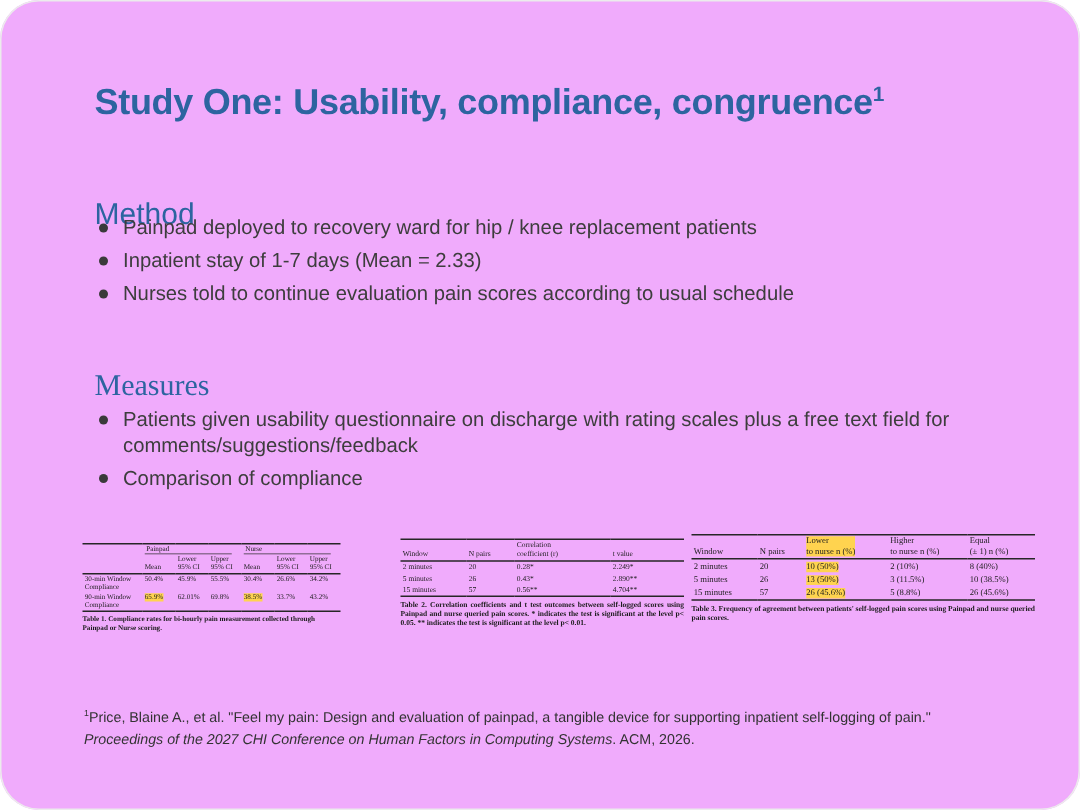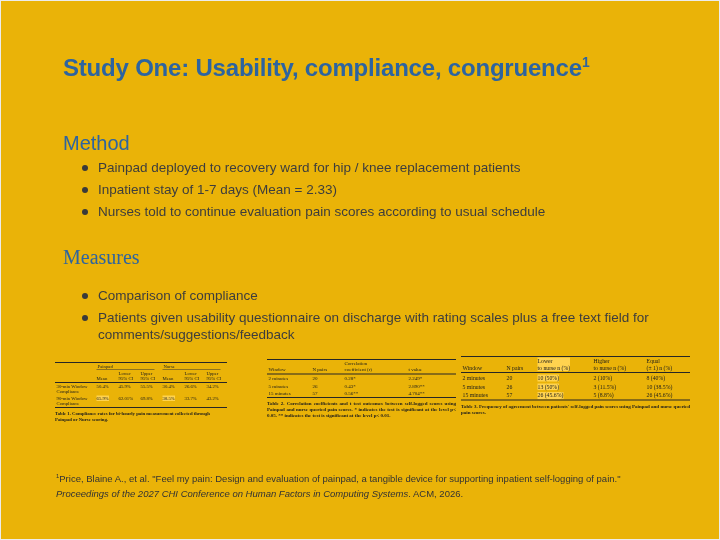--- a/index.html
+++ b/index.html
@@ -1,37 +1,38 @@
 <!DOCTYPE html>
 <html><head>
 <meta charset="utf-8">
 <style>
   html, body { margin: 0; padding: 0; background: #ffffff; }
   .slide {
     position: relative;
     width: 720px; height: 540px;
-    background: #eab308;
+    background: #f0abfc;
     overflow: hidden;
     box-shadow: inset 0 0 0 1px #ececec;
     font-family: "Liberation Sans", "DejaVu Sans", sans-serif;
+    border-radius: 26px;
   }
   .title {
     position: absolute; left: 63px; top: 54px; margin: 0;
     font-size: 24px; font-weight: bold; color: #2D64A0;
     letter-spacing: -0.2px;
   }
   .title sup { font-size: 58%; }
   .heading {
     position: absolute; left: 63px; margin: 0;
     font-size: 20px; font-weight: normal; color: #2D64A0;
   }
   .h-method { top: 132px; }
   .h-measures { top: 246px; font-family: Liberation Serif, serif; }
   .bullets {
-    position: absolute; left: 63px; margin: 16px; padding: 0;
+    position: absolute; left: 63px; margin: 0; padding: 0;
     list-style: none; color: #3D3D3D; font-size: 13.5px; line-height: 17px;
   }
   .ul-method { top: 143px; width: 610px; }
   .ul-measures { top: 271px; width: 628px; }
   .bullets li { position: relative; padding-left: 19px; margin-bottom: 5px; }
   .bullets li::before {
     content: ""; position: absolute; left: 3px; top: 5.5px;
     width: 6px; height: 6px; border-radius: 50%; background: #3a3a3a;
   }
 
@@ -89,22 +90,22 @@
 
   <h2 class="heading h-method">Method</h2>
   <ul class="bullets ul-method">
     <li>Painpad deployed to recovery ward for hip / knee replacement patients</li>
     <li>Inpatient stay of 1-7 days (Mean = 2.33)</li>
     <li>Nurses told to continue evaluation pain scores according to usual schedule</li>
   </ul>
 
   <h2 class="heading h-measures">Measures</h2>
   <ul class="bullets ul-measures">
+    <li>Patients given usability questionnaire on discharge with rating scales plus a free text field for comments/suggestions/feedback</li>
     <li>Comparison of compliance</li>
-    <li>Patients given usability questionnaire on discharge with rating scales plus a free text field for comments/suggestions/feedback</li>
   </ul>
 
   <div class="tbl-wrap tw1">
     <table class="ptable t1">
       <colgroup>
           <col class="lblcol">
           <col class="numcol">
           <col class="numcol">
           <col class="numcol">
           <col class="numcol">

